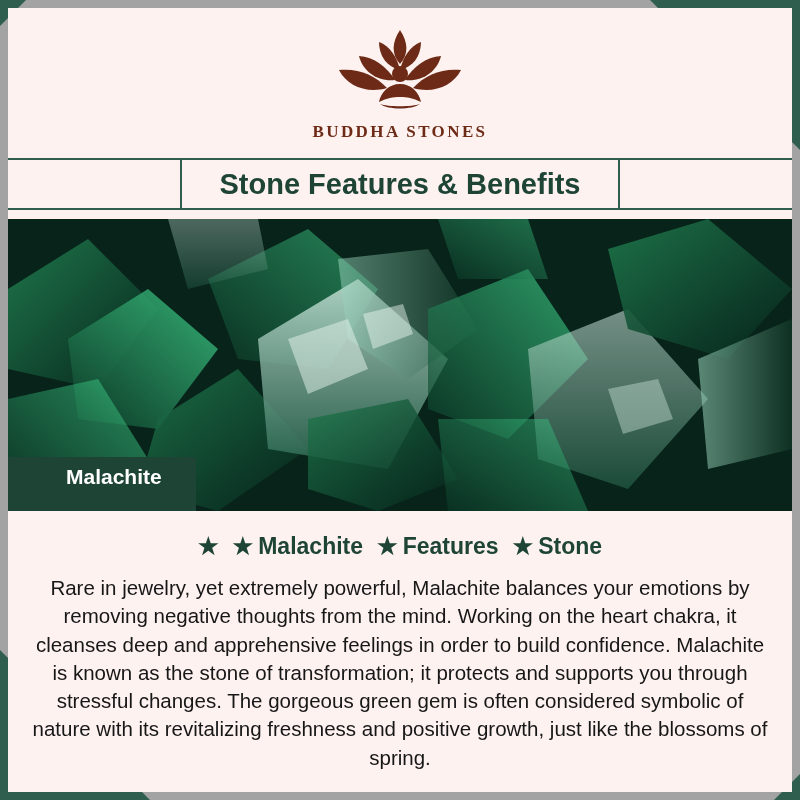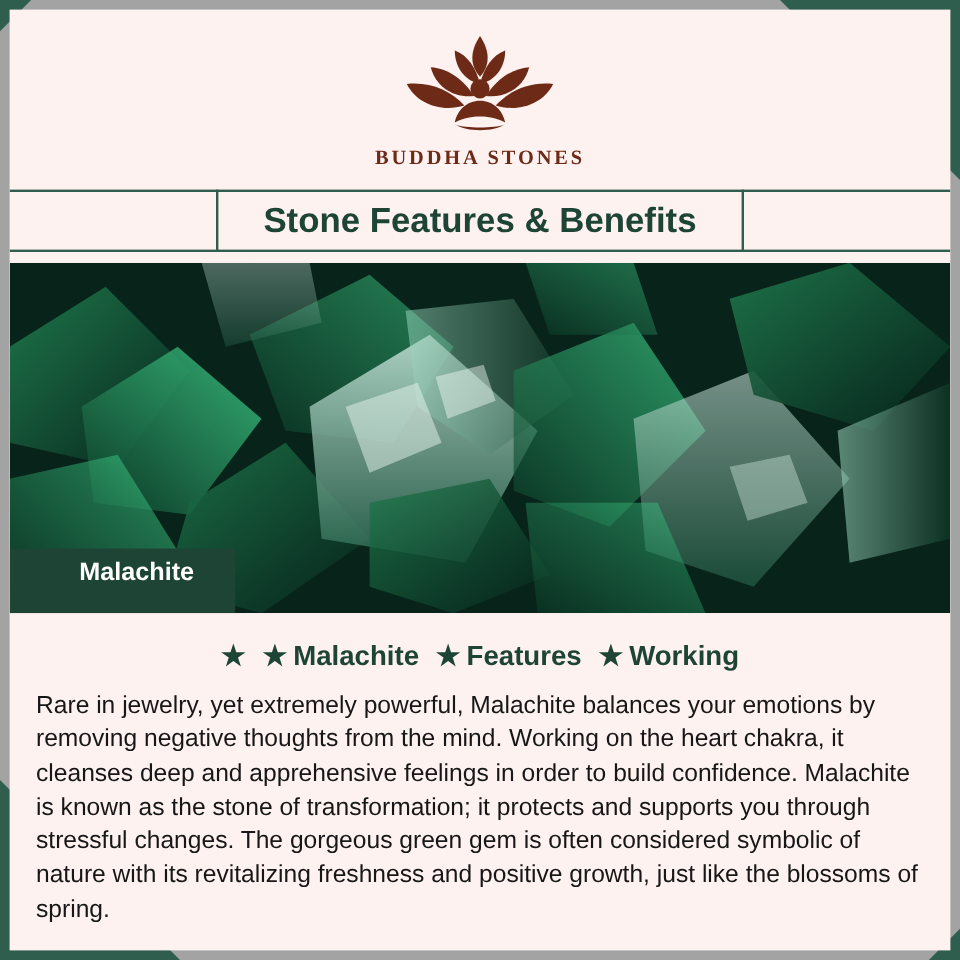--- a/index.html
+++ b/index.html
@@ -160,21 +160,21 @@
     font-size: 23px;
     line-height: 1;
   }
 
   
   .body-copy {
     margin: 14px 22px 0 22px;
     font-size: 20.5px;
     line-height: 1.38;
     color: #171717;
-    text-align: left;
+    text-align: center;
   }
 </style>
 </head>
 <body>
 
 <div class="page">
 
   <div class="corner corner-tl"></div>
   <div class="corner corner-tr"></div>
   <div class="corner corner-bl"></div>
@@ -261,20 +261,20 @@
       <div class="benefit">
         <span class="star">★</span>
         <span>Malachite</span>
       </div>
       <div class="benefit">
         <span class="star">★</span>
         <span>Features</span>
       </div>
       <div class="benefit">
         <span class="star">★</span>
-        <span>Working</span>
+        <span>Stone</span>
       </div>
     </div>
 
     <p class="body-copy">Rare in jewelry, yet extremely powerful, Malachite balances your emotions by removing negative thoughts from the mind. Working on the heart chakra, it cleanses deep and apprehensive feelings in order to build confidence. Malachite is known as the stone of transformation; it protects and supports you through stressful changes. The gorgeous green gem is often considered symbolic of nature with its revitalizing freshness and positive growth, just like the blossoms of spring.</p>
 
   </div>
 </div>
 
 </body></html>

